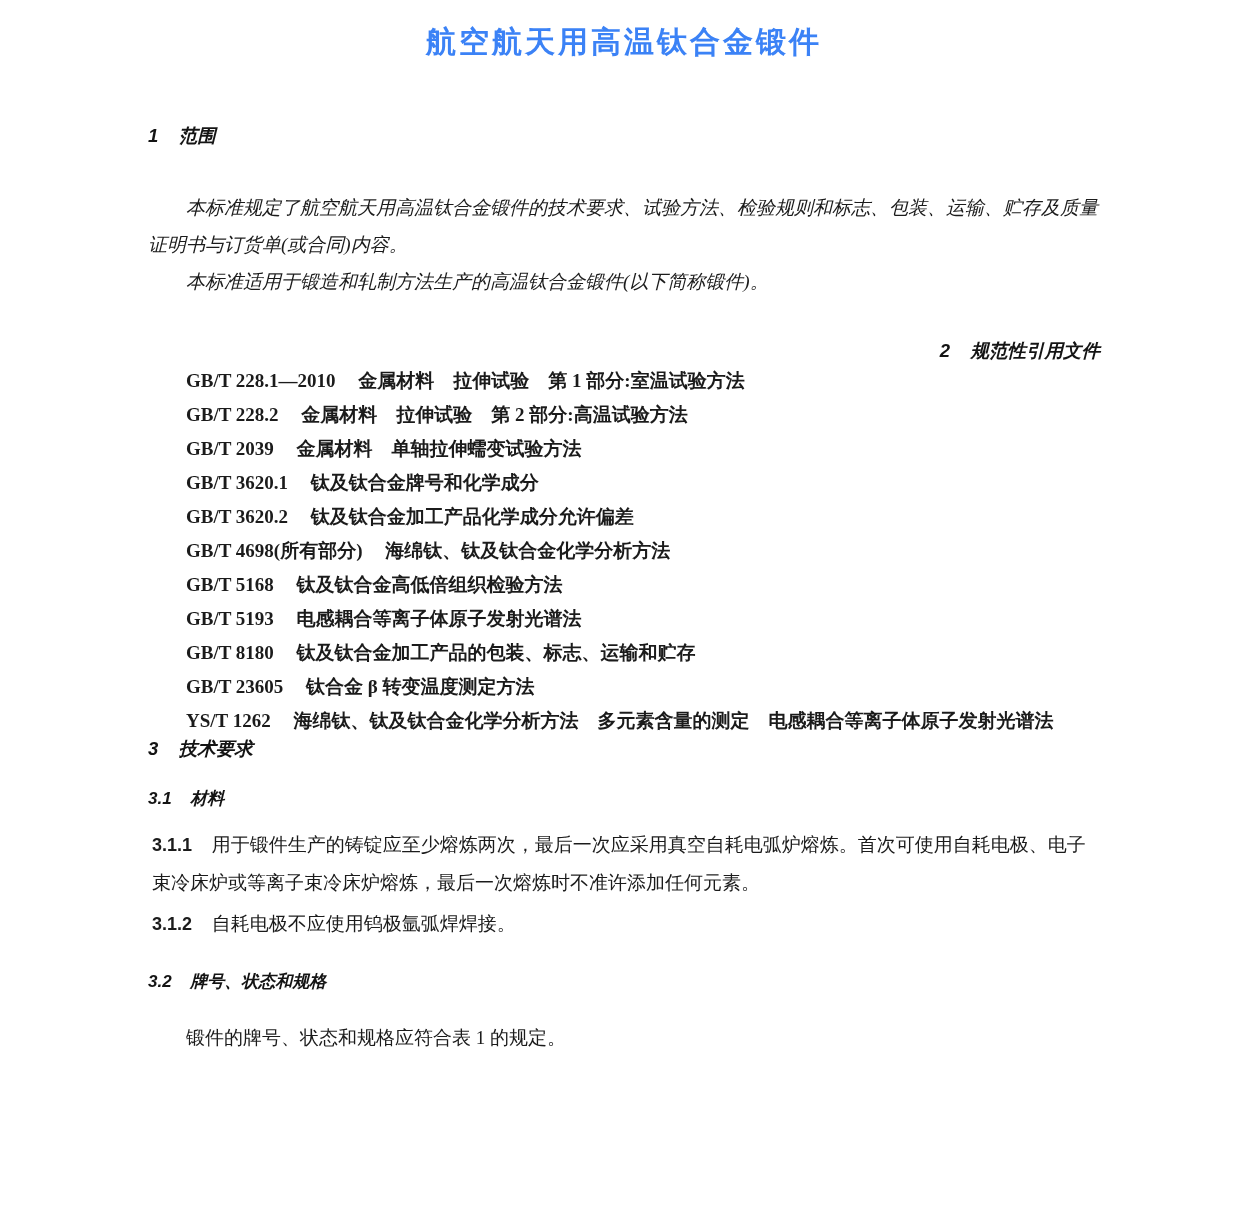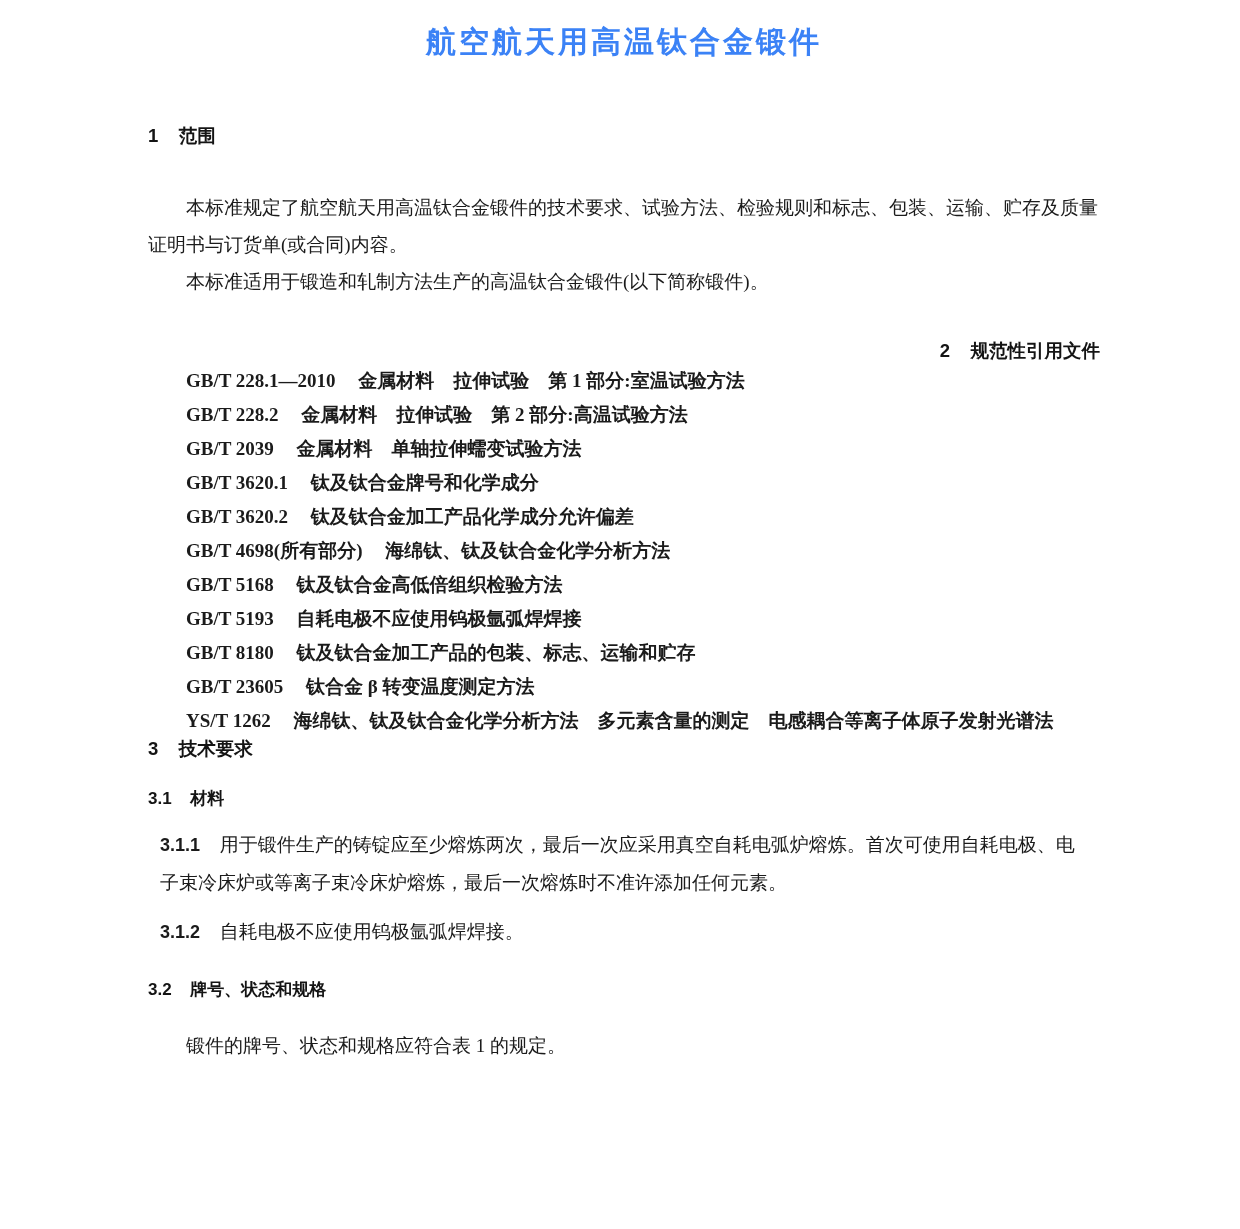--- a/index.html
+++ b/index.html
@@ -29,46 +29,47 @@
     margin: 6px 0 0 0;
     color: #3b82f6;
   }
   .sec-h {
     font-family: "Liberation Sans", "DejaVu Sans", sans-serif;
     font-weight: bold;
     font-size: 18.5px;
     line-height: 22px;
     margin: 0;
     color: #141414;
+    font-style: italic;
   }
   .sec-num { margin-right: 1.1em; }
   .h-scope      { margin-top: 62px; }
   .h-refs       { margin-top: 40px; text-align: right; }
   .h-tech       { }
   .h-sub        { margin-top: 28px; font-size: 17px; }
   p.body {
     margin: 0;
     font-size: 19px;
     line-height: 37px;
     color: #1b1b1b;
   }
   .indent { text-indent: 2em; }
-  .para-block { margin-top: 42px; }
+  .para-block { margin-top: 42px; font-style: italic; }
   .intro-block { margin-top: 40px; }
   .ref-list { margin-top: 2px; }
   p.ref {
     margin: 0;
     font-size: 19px;
     line-height: 34px;
     text-indent: 2em;
     font-weight: bold;
   }
   .ref-code { margin-right: 1.2em; }
   .clause-block { margin-top: 16px; }
-  p.clause { margin: 12px; }
+  p.clause { margin: 4px; }
   .clause-num {
     font-family: "Liberation Sans", "DejaVu Sans", sans-serif;
     font-weight: bold;
     font-size: 18px;
     margin-right: 1.1em;
   }
   .final-block { margin-top: 26px; }
 </style>
 </head>
 <body>
@@ -89,21 +90,21 @@
     <span class="sec-num">2</span><span>规范性引用文件</span>
   </h2>
   <div class="ref-list">
     <p class="ref"><span class="ref-code">GB/T 228.1—2010</span><span>金属材料　拉伸试验　第 1 部分:室温试验方法</span></p>
     <p class="ref"><span class="ref-code">GB/T 228.2</span><span>金属材料　拉伸试验　第 2 部分:高温试验方法</span></p>
     <p class="ref"><span class="ref-code">GB/T 2039</span><span>金属材料　单轴拉伸蠕变试验方法</span></p>
     <p class="ref"><span class="ref-code">GB/T 3620.1</span><span>钛及钛合金牌号和化学成分</span></p>
     <p class="ref"><span class="ref-code">GB/T 3620.2</span><span>钛及钛合金加工产品化学成分允许偏差</span></p>
     <p class="ref"><span class="ref-code">GB/T 4698(所有部分)</span><span>海绵钛、钛及钛合金化学分析方法</span></p>
     <p class="ref"><span class="ref-code">GB/T 5168</span><span>钛及钛合金高低倍组织检验方法</span></p>
-    <p class="ref"><span class="ref-code">GB/T 5193</span><span>自耗电极不应使用钨极氩弧焊焊接</span></p>
+    <p class="ref"><span class="ref-code">GB/T 5193</span><span>电感耦合等离子体原子发射光谱法</span></p>
     <p class="ref"><span class="ref-code">GB/T 8180</span><span>钛及钛合金加工产品的包装、标志、运输和贮存</span></p>
     <p class="ref"><span class="ref-code">GB/T 23605</span><span>钛合金 β 转变温度测定方法</span></p>
     <p class="ref"><span class="ref-code">YS/T 1262</span><span>海绵钛、钛及钛合金化学分析方法　多元素含量的测定　电感耦合等离子体原子发射光谱法</span></p>
   </div>
 
   <h2 class="sec-h h-tech">
     <span class="sec-num">3</span><span>技术要求</span>
   </h2>
 
   <h3 class="sec-h h-sub">

